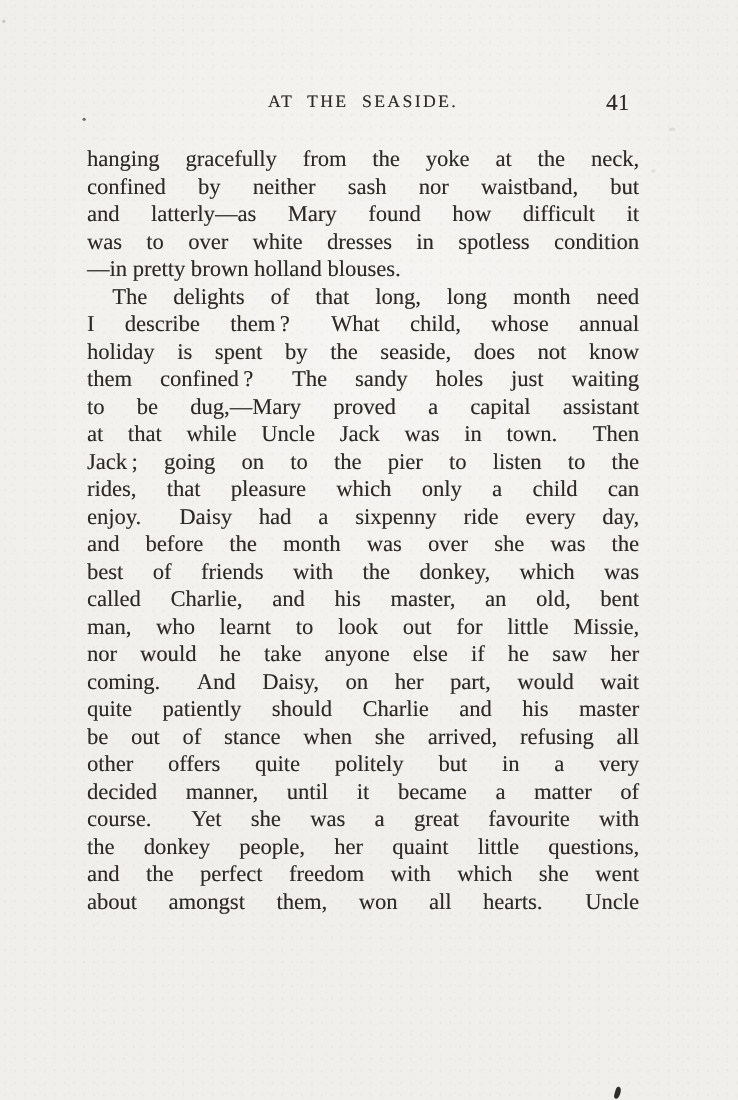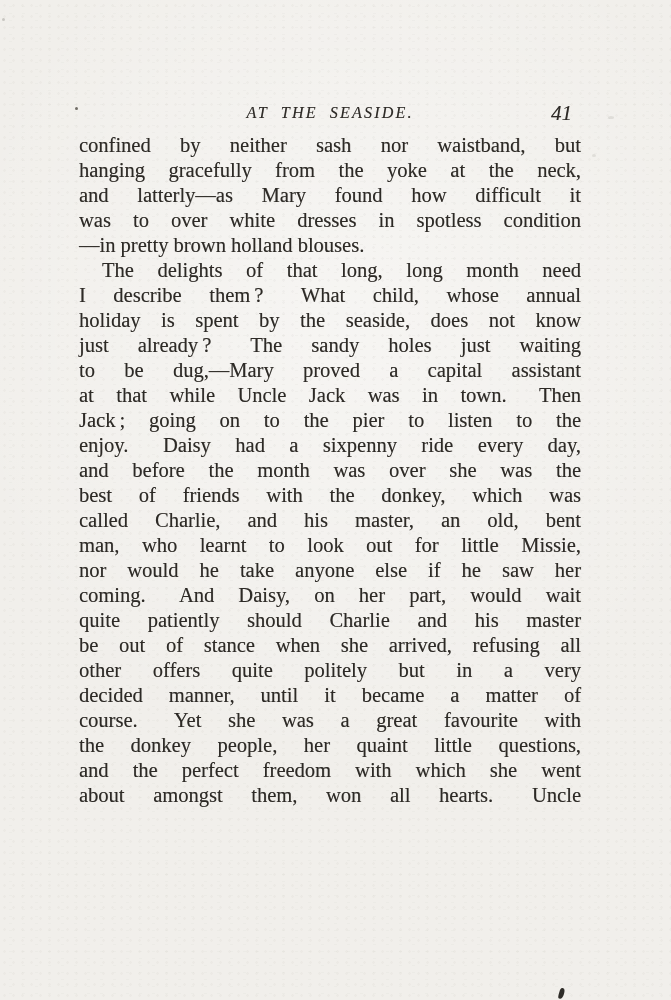--- a/index.html
+++ b/index.html
@@ -19,22 +19,22 @@
   .grain {
     position: absolute; inset: 0; pointer-events: none;
     background-image:
       radial-gradient(rgba(115,105,90,0.045) 1px, transparent 1.4px),
       radial-gradient(rgba(115,105,90,0.035) 1px, transparent 1.4px);
     background-size: 9px 11px, 13px 7px;
     background-position: 0 0, 4px 3px;
   }
   .running-header {
     position: absolute;
-    left: 79px; top: 104px;
-    width: 502px; height: 22px; font-style: italic;
+    left: 79px; top: 84px;
+    width: 502px; height: 22px;
   }
   .header-title {
     position: absolute; left: 0; right: 0; top: 0;
     text-align: center;
     font-size: 16px;
     letter-spacing: 2.2px;
     word-spacing: 6px;
     color: #2e2b27;
     text-shadow: 0.3px 0.3px 0.4px rgba(46,43,39,0.45);
   }
@@ -75,34 +75,35 @@
 
   <div class="grain"></div>
 
   <header class="running-header">
     <span class="header-title">AT THE SEASIDE.</span>
     <span class="page-number">41</span>
   </header>
 
   <main class="text-block">
       <div class="paragraph">
+        <div class="line">hanging gracefully from the yoke at the neck,</div>
         <div class="line">confined by neither sash nor waistband, but</div>
-        <div class="line">hanging gracefully from the yoke at the neck,</div>
         <div class="line">and latterly—as Mary found how difficult it</div>
         <div class="line">was to over white dresses in spotless condition</div>
         <div class="line no-justify">—in pretty brown holland blouses.</div>
       </div>
       <div class="paragraph">
         <div class="line indent">The delights of that long, long month need</div>
         <div class="line">I describe them ?  What child, whose annual</div>
         <div class="line">holiday is spent by the seaside, does not know</div>
-        <div class="line">just already ?  The sandy holes just waiting</div>
+        <div class="line">them confined ?  The sandy holes just waiting</div>
         <div class="line">to be dug,—Mary proved a capital assistant</div>
         <div class="line">at that while Uncle Jack was in town.  Then</div>
         <div class="line">Jack ; going on to the pier to listen to the</div>
+        <div class="line">rides, that pleasure which only a child can</div>
         <div class="line">enjoy.  Daisy had a sixpenny ride every day,</div>
         <div class="line">and before the month was over she was the</div>
         <div class="line">best of friends with the donkey, which was</div>
         <div class="line">called Charlie, and his master, an old, bent</div>
         <div class="line">man, who learnt to look out for little Missie,</div>
         <div class="line">nor would he take anyone else if he saw her</div>
         <div class="line">coming.  And Daisy, on her part, would wait</div>
         <div class="line">quite patiently should Charlie and his master</div>
         <div class="line">be out of stance when she arrived, refusing all</div>
         <div class="line">other offers quite politely but in a very</div>

